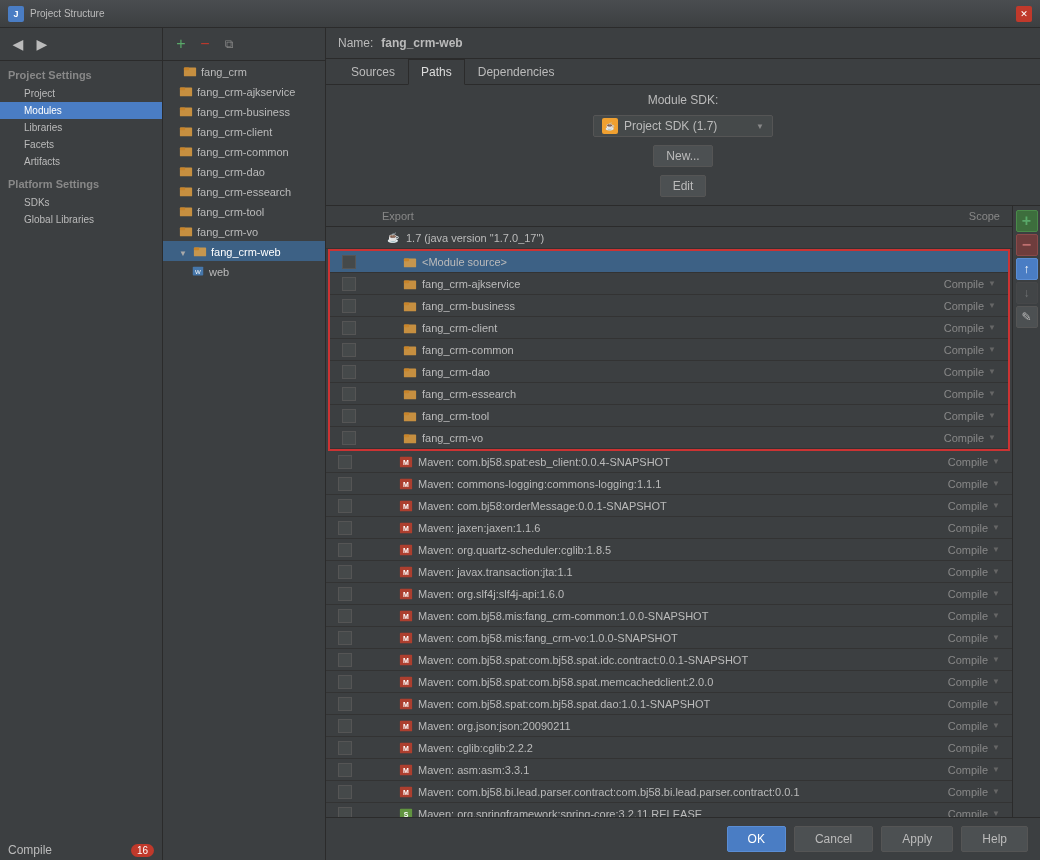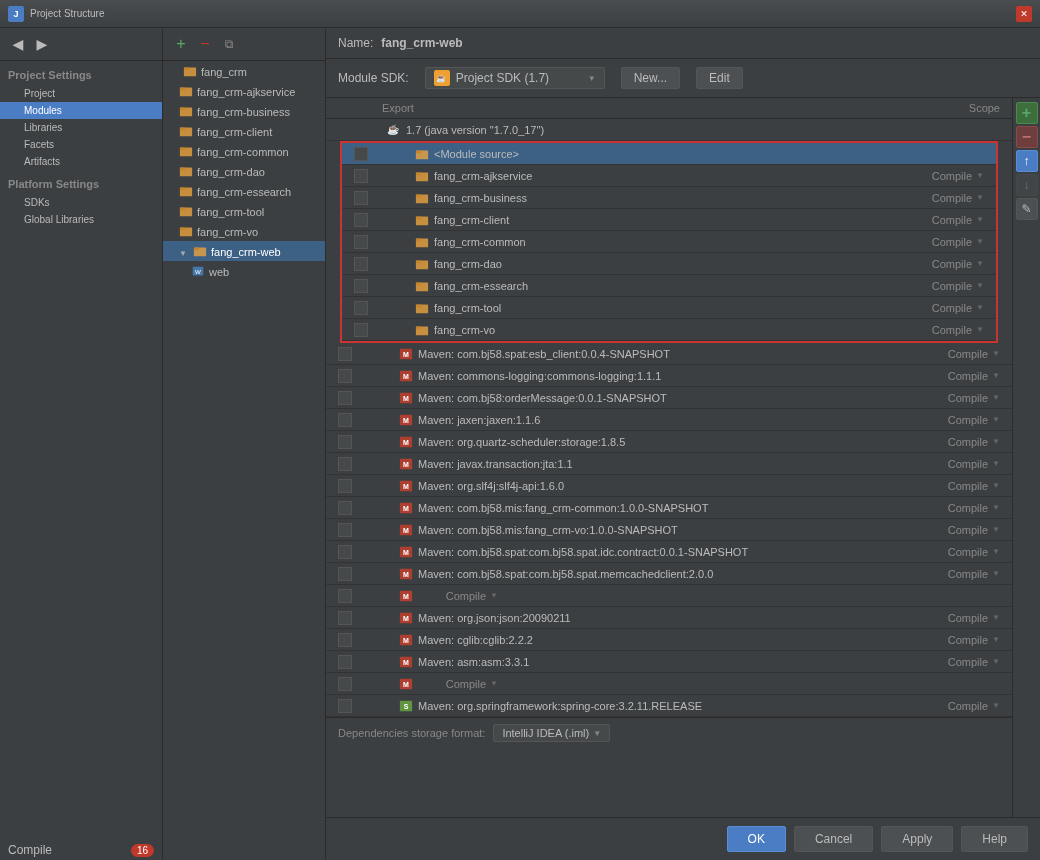--- a/index.html
+++ b/index.html
@@ -214,22 +214,23 @@
       border-color: #2b2b2b;
       color: #dddddd;
       border-bottom: 1px solid #3c3f41;
     }
 
     
     .sdk-row {
       display: flex;
       align-items: center;
       padding: 8px 12px;
-      gap: 16px;
+      gap: 8px;
       border-bottom: 1px solid #2b2b2b;
+      flex-direction: column;
     }
     .sdk-label { color: #bbbbbb; font-size: 12px; }
     .sdk-select {
       display: flex;
       align-items: center;
       background: #45494a;
       border: 1px solid #555;
       border-radius: 2px;
       padding: 2px 8px;
       gap: 6px;
@@ -550,20 +551,31 @@
     </div>
   </div>
 
   <div class="main-content">
 
     <div class="name-bar">
       <span class="name-label">Name:</span>
       <span class="name-value">fang_crm-web</span>
     </div>
 
+    <div class="tabs-bar">
+      <div class="tab">
+        <span>Sources</span>
+      </div>
+      <div class="tab active">
+        <span>Paths</span>
+      </div>
+      <div class="tab">
+        <span>Dependencies</span>
+      </div>
+    </div>
 
     <div class="sdk-row">
       <span class="sdk-label">Module SDK:</span>
       <div class="sdk-select">
         <div class="sdk-select-icon">☕</div>
         <span>Project SDK (1.7)</span>
         <span class="sdk-dropdown-arrow">▼</span>
       </div>
       <button class="sdk-btn">New...</button>
       <button class="sdk-btn">Edit</button>
@@ -577,21 +589,21 @@
           <div class="dep-col-name"></div>
           <div class="dep-col-scope">Scope</div>
         </div>
 
         <div class="dep-row" style="padding-left:60px;">
           <div class="dep-icon">☕</div>
           <span class="dep-name">1.7 (java version "1.7.0_17")</span>
           <div class="dep-scope"></div>
         </div>
 
-        <div style="border: 2px solid #cc3333; margin: 0 14px;">
+        <div style="border: 2px solid #cc3333; margin: 0 2px;">
 
           <div class="dep-row selected" style="background:#3d6185;">
             <div style="width:60px;display:flex;align-items:center;">
               <div class="dep-checkbox"></div>
             </div>
             <div class="dep-icon" style="color:#e8a440;">
               <svg width="14" height="14" viewBox="0 0 16 16">
                   <rect x="1" y="4" width="14" height="10" rx="1" fill="#e8a440" opacity="0.8"></rect>
                   <rect x="1" y="4" width="6" height="3" rx="1" fill="#c8842a"></rect>
                 </svg>
@@ -808,21 +820,21 @@
         <div class="dep-row">
           <div style="width:60px;display:flex;align-items:center;">
             <div class="dep-checkbox"></div>
           </div>
           <div class="dep-icon">
             <svg width="14" height="14" viewBox="0 0 16 16">
                 <rect x="1" y="2" width="14" height="12" rx="1" fill="#c8402a" opacity="0.8"></rect>
                 <text x="8" y="11" text-anchor="middle" font-size="8" fill="white" font-weight="bold">M</text>
               </svg>
           </div>
-          <span class="dep-name">Maven: org.quartz-scheduler:storage:1.8.5</span>
+          <span class="dep-name">Maven: org.quartz-scheduler:cglib:1.8.5</span>
           <div class="dep-scope">
             <span>Compile</span>
             <span class="scope-dropdown">▼</span>
           </div>
         </div>
 
         <div class="dep-row">
           <div style="width:60px;display:flex;align-items:center;">
             <div class="dep-checkbox"></div>
           </div>
@@ -927,20 +939,21 @@
         <div class="dep-row">
           <div style="width:60px;display:flex;align-items:center;">
             <div class="dep-checkbox"></div>
           </div>
           <div class="dep-icon">
             <svg width="14" height="14" viewBox="0 0 16 16">
                 <rect x="1" y="2" width="14" height="12" rx="1" fill="#c8402a" opacity="0.8"></rect>
                 <text x="8" y="11" text-anchor="middle" font-size="8" fill="white" font-weight="bold">M</text>
               </svg>
           </div>
+          <span class="dep-name">Maven: com.bj58.spat:com.bj58.spat.dao:1.0.1-SNAPSHOT</span>
           <div class="dep-scope">
             <span>Compile</span>
             <span class="scope-dropdown">▼</span>
           </div>
         </div>
 
         <div class="dep-row">
           <div style="width:60px;display:flex;align-items:center;">
             <div class="dep-checkbox"></div>
           </div>
@@ -994,20 +1007,21 @@
         <div class="dep-row">
           <div style="width:60px;display:flex;align-items:center;">
             <div class="dep-checkbox"></div>
           </div>
           <div class="dep-icon">
             <svg width="14" height="14" viewBox="0 0 16 16">
                 <rect x="1" y="2" width="14" height="12" rx="1" fill="#c8402a" opacity="0.8"></rect>
                 <text x="8" y="11" text-anchor="middle" font-size="8" fill="white" font-weight="bold">M</text>
               </svg>
           </div>
+          <span class="dep-name">Maven: com.bj58.bi.lead.parser.contract:com.bj58.bi.lead.parser.contract:0.0.1</span>
           <div class="dep-scope">
             <span>Compile</span>
             <span class="scope-dropdown">▼</span>
           </div>
         </div>
 
         <div class="dep-row">
           <div style="width:60px;display:flex;align-items:center;">
             <div class="dep-checkbox"></div>
           </div>

